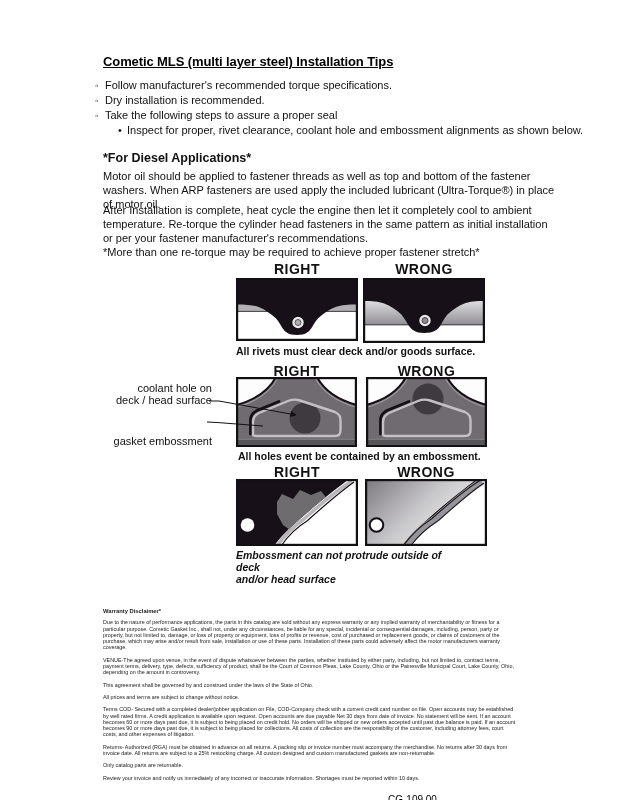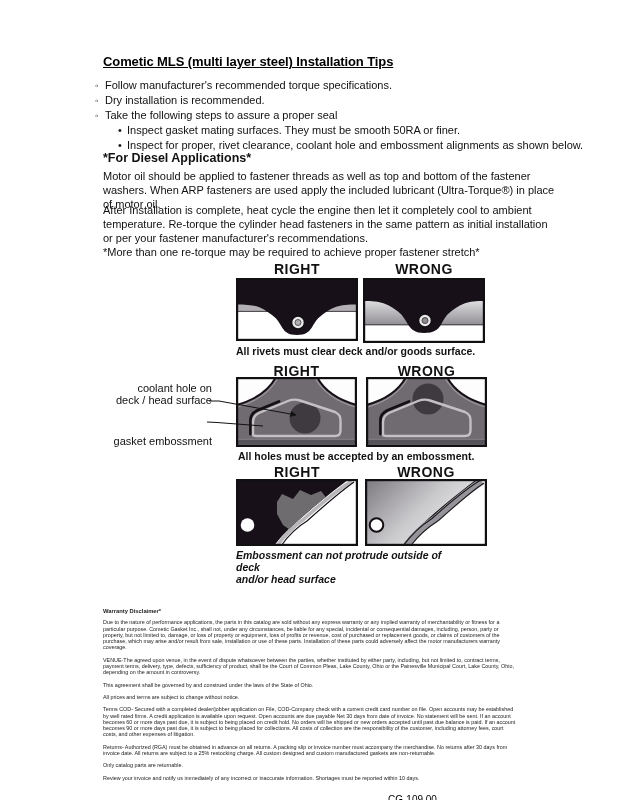--- a/index.html
+++ b/index.html
@@ -39,21 +39,20 @@
 <body>
 
 <div id="page">
 
   <div class="abs" id="title">Cometic MLS (multi layer steel) Installation Tips</div>
 
   <div class="abs" id="bullets">
     <div class="bullet">Follow manufacturer's recommended torque specifications.</div>
     <div class="bullet">Dry installation is recommended.</div>
     <div class="bullet">Take the following steps to assure a proper seal</div>
-    <div class="subbullet">Inspect gasket mating surfaces.  They must be smooth 50RA or finer.</div>
     <div class="subbullet">Inspect for proper, rivet clearance, coolant hole and embossment alignments as shown below.</div>
   </div>
 
   <div class="abs" id="diesel-heading">*For Diesel Applications*</div>
   <div class="abs para" style="top:135px;">Motor oil should be applied to fastener threads as well as top and bottom of the fastener washers. When ARP fasteners are used apply the included lubricant (Ultra-Torque®) in place of motor oil.</div>
   <div class="abs para" style="top:169px;">After Installation is complete, heat cycle the engine then let it completely cool to ambient temperature. Re-torque the cylinder head fasteners in the same pattern as initial installation or per your fastener manufacturer's recommendations.</div>
   <div class="abs para" style="top:211px;">*More than one re-torque may be required to achieve proper fastener stretch*</div>
 
   <div class="abs rw-label" style="left:236px;top:227px;">RIGHT</div>
   <div class="abs rw-label" style="left:363px;top:227px;">WRONG</div>
@@ -126,21 +125,21 @@
   <svg class="abs" style="left:203px;top:357px;" width="110" height="40" viewBox="0 0 110 40">
     <defs>
       <marker id="arr" markerWidth="7" markerHeight="7" refX="5.5" refY="3" orient="auto">
         <path d="M0,0 L6,3 L0,6 Z" fill="#111"></path>
       </marker>
     </defs>
     <polyline points="6,10 16,10 93,24" fill="none" stroke="#111" stroke-width="1" marker-end="url(#arr)"></polyline>
     <polyline points="4,31 14,31.5 60,35" fill="none" stroke="#111" stroke-width="1"></polyline>
   </svg>
 
-  <div class="abs caption" style="left:238px;top:416px;">All holes must be accepted by an embossment.</div>
+  <div class="abs caption" style="left:238px;top:416px;">All holes event be contained by an embossment.</div>
 
   <div class="abs rw-label" style="left:236px;top:430px;">RIGHT</div>
   <div class="abs rw-label" style="left:365px;top:430px;">WRONG</div>
 
   <svg class="abs" style="left:236px;top:445px;" width="122" height="67" viewBox="0 0 122 67">
     <defs>
       <clipPath id="clipBand">
           <path d="M0,0 L113,0 C104,7 84,22 65,39 C53,50 44,58 38,67 L0,67 Z"></path>
         </clipPath>
     </defs>

